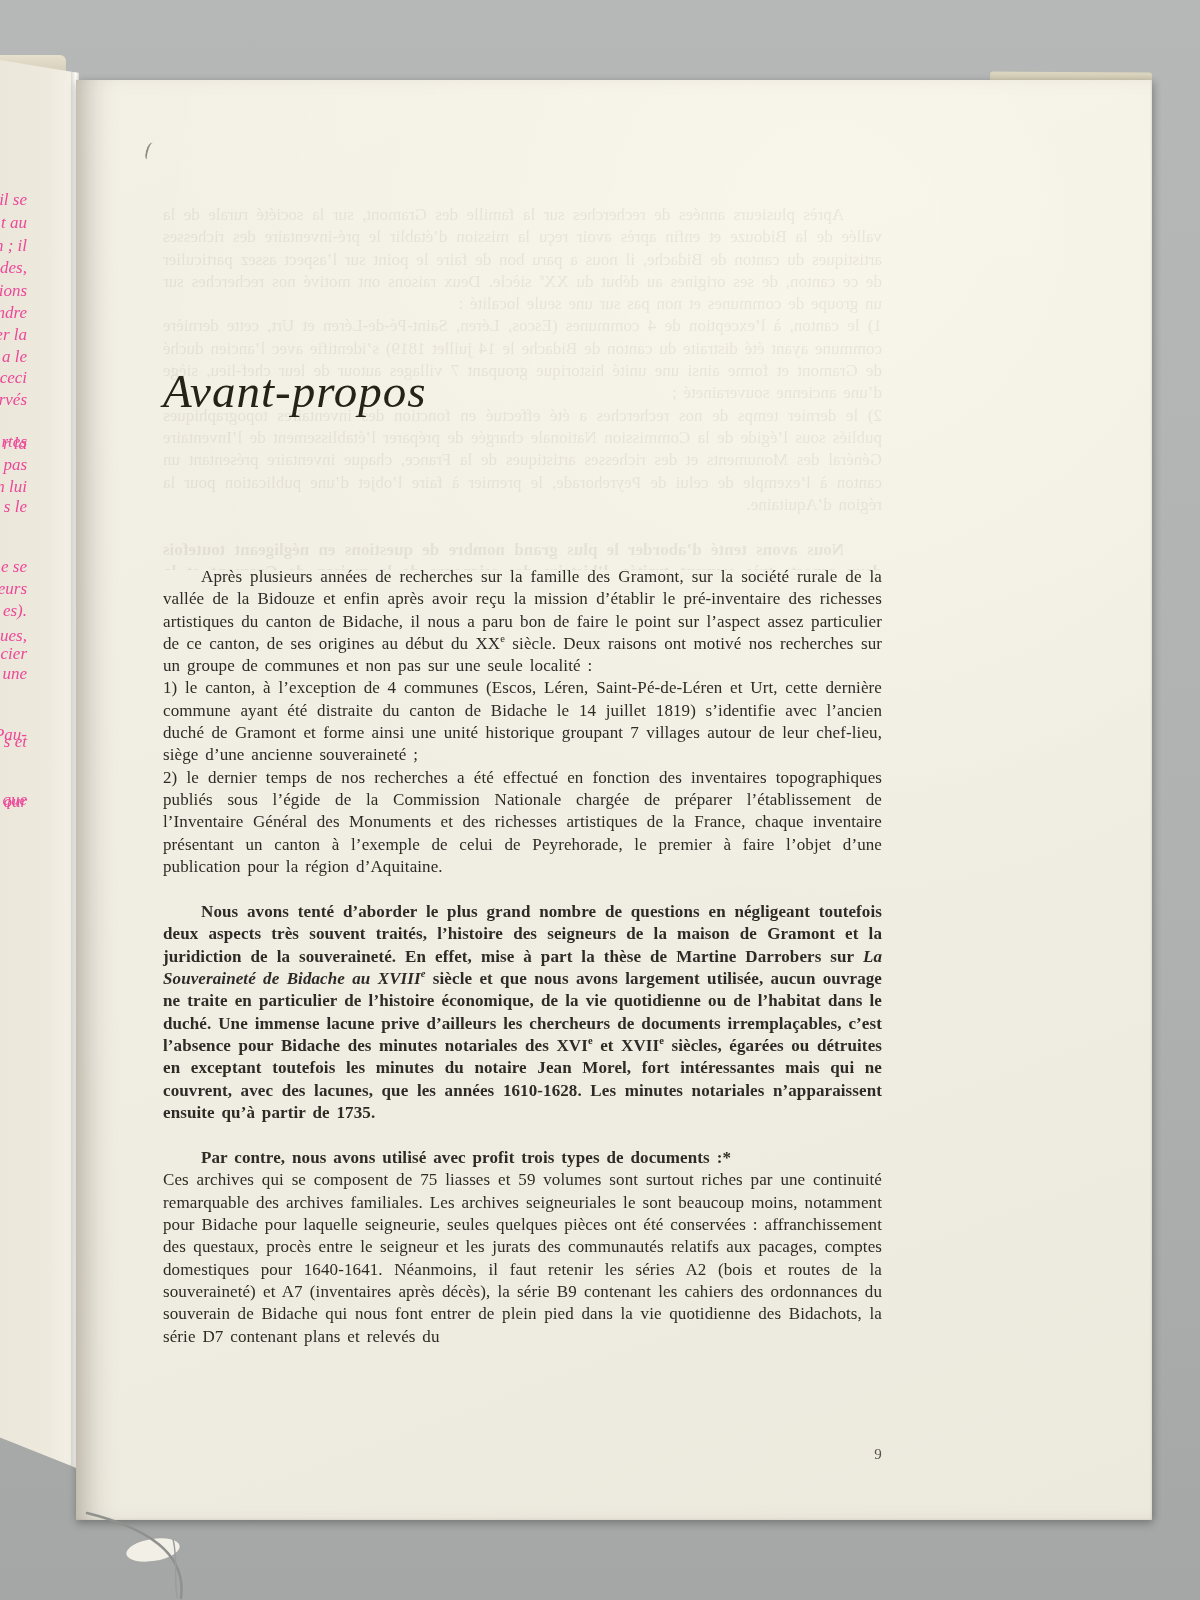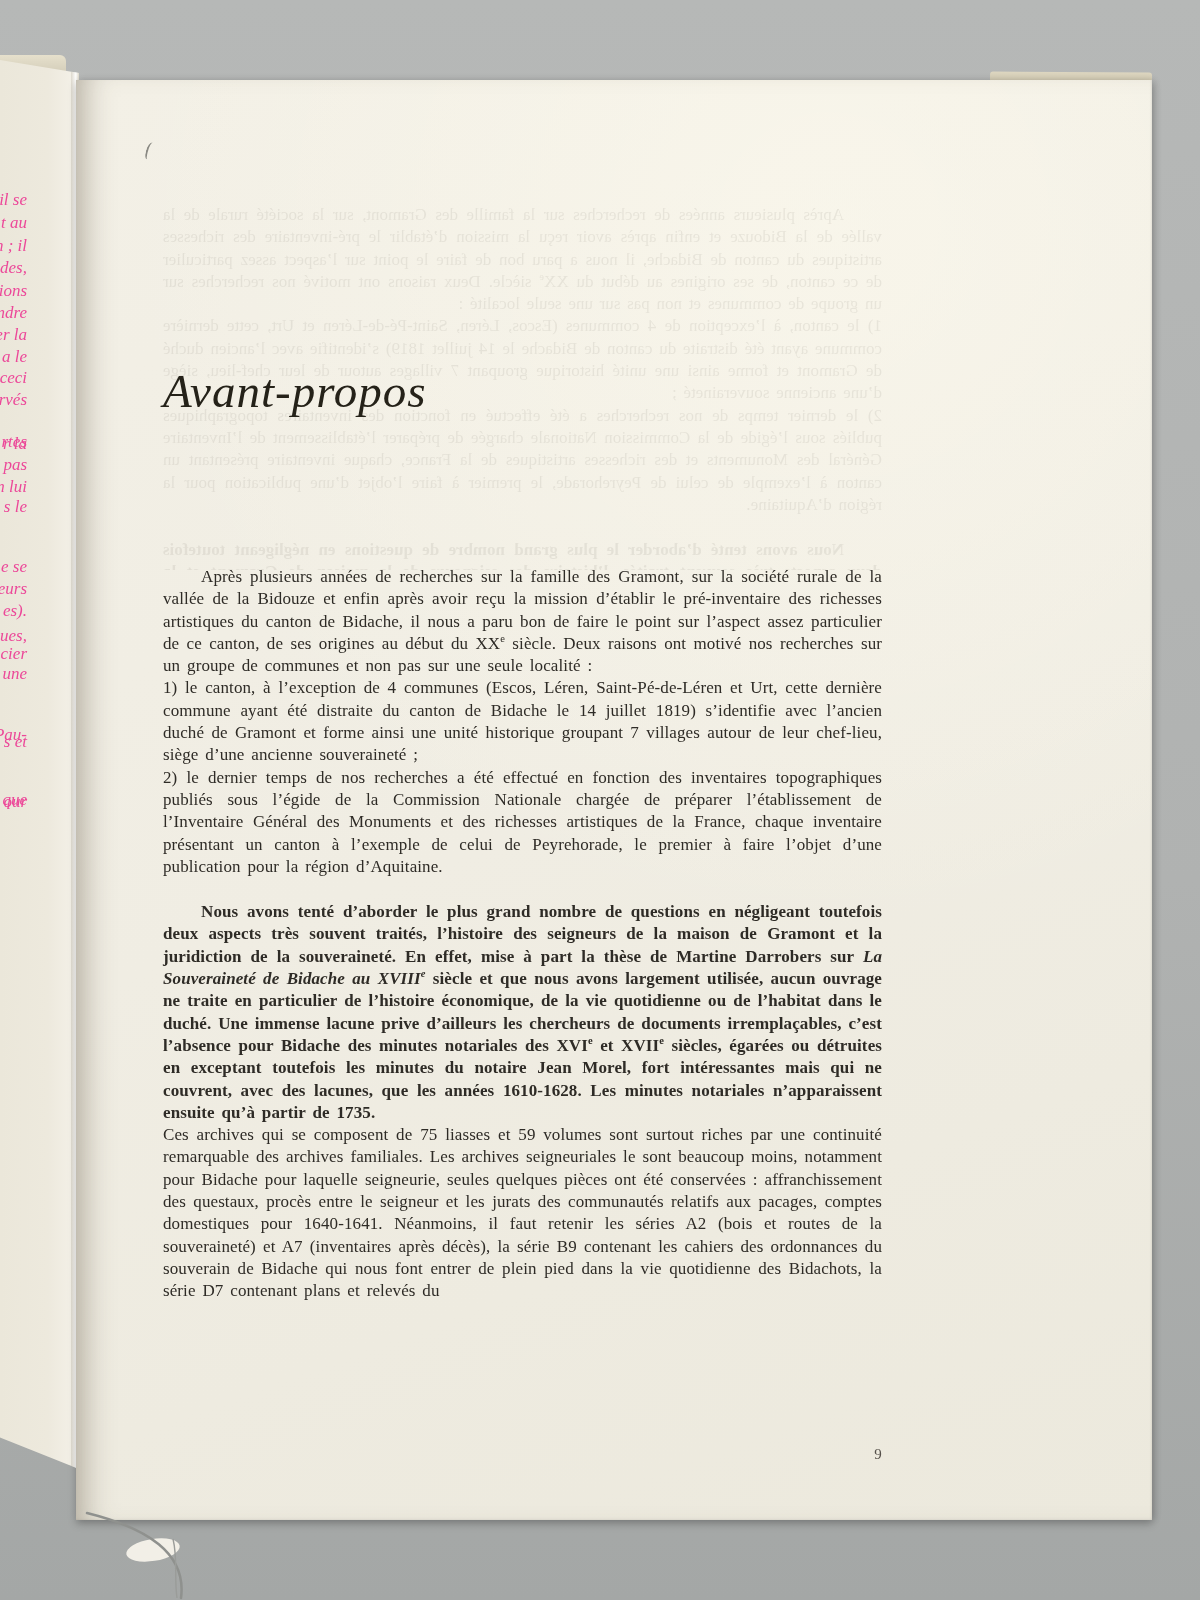--- a/index.html
+++ b/index.html
@@ -138,20 +138,21 @@
         <p class="para flush"><span>1) le canton, à l’exception de 4 communes (Escos, Léren, Saint-Pé-de-Léren et Urt, cette dernière commune ayant été distraite du canton de Bidache le 14 juillet 1819) s’identifie avec l’ancien duché de Gramont et forme ainsi une unité historique groupant 7 villages autour de leur chef-lieu, siège d’une ancienne souveraineté ;</span></p>
         <p class="para flush"><span>2) le dernier temps de nos recherches a été effectué en fonction des inventaires topographiques publiés sous l’égide de la Commission Nationale chargée de préparer l’établissement de l’Inventaire Général des Monuments et des richesses artistiques de la France, chaque inventaire présentant un canton à l’exemple de celui de Peyrehorade, le premier à faire l’objet d’une publication pour la région d’Aquitaine.</span></p>
         <p class="para indent gap"><span>Nous avons tenté d’aborder le plus grand nombre de questions en négligeant toutefois deux aspects très souvent traités, l’histoire des seigneurs de la maison de Gramont et la juridiction de la souveraineté. En effet, mise à part la thèse de Martine Darrobers sur </span></p>
       </div>
     <h1 class="title">Avant-propos</h1>
     <div class="body-text" id="body-text">
         <p class="para indent"><span>Après plusieurs années de recherches sur la famille des Gramont, sur la société rurale de la vallée de la Bidouze et enfin après avoir reçu la mission d’établir le pré-inventaire des richesses artistiques du canton de Bidache, il nous a paru bon de faire le point sur l’aspect assez particulier de ce canton, de ses origines au début du XX</span><sup>e</sup><span> siècle. Deux raisons ont motivé nos recherches sur un groupe de communes et non pas sur une seule localité :</span></p>
         <p class="para flush"><span>1) le canton, à l’exception de 4 communes (Escos, Léren, Saint-Pé-de-Léren et Urt, cette dernière commune ayant été distraite du canton de Bidache le 14 juillet 1819) s’identifie avec l’ancien duché de Gramont et forme ainsi une unité historique groupant 7 villages autour de leur chef-lieu, siège d’une ancienne souveraineté ;</span></p>
         <p class="para flush"><span>2) le dernier temps de nos recherches a été effectué en fonction des inventaires topographiques publiés sous l’égide de la Commission Nationale chargée de préparer l’établissement de l’Inventaire Général des Monuments et des richesses artistiques de la France, chaque inventaire présentant un canton à l’exemple de celui de Peyrehorade, le premier à faire l’objet d’une publication pour la région d’Aquitaine.</span></p>
         <p class="para indent gap"><span>Nous avons tenté d’aborder le plus grand nombre de questions en négligeant toutefois deux aspects très souvent traités, l’histoire des seigneurs de la maison de Gramont et la juridiction de la souveraineté. En effet, mise à part la thèse de Martine Darrobers sur </span><span class="it">La Souveraineté de Bidache au XVIII</span><sup class="it">e</sup><span> siècle et que nous avons largement utilisée, aucun ouvrage ne traite en particulier de l’histoire économique, de la vie quotidienne ou de l’habitat dans le duché. Une immense lacune prive d’ailleurs les chercheurs de documents irremplaçables, c’est l’absence pour Bidache des minutes notariales des XVI</span><sup>e</sup><span> et XVII</span><sup>e</sup><span> siècles, égarées ou détruites en exceptant toutefois les minutes du notaire Jean Morel, fort intéressantes mais qui ne couvrent, avec des lacunes, que les années 1610-1628. Les minutes notariales n’apparaissent ensuite qu’à partir de 1735.</span></p>
+        <p class="para indent gap"><span>Par contre, nous avons utilisé avec profit trois types de documents :*</span></p>
         <p class="para flush"><span>Ces archives qui se composent de 75 liasses et 59 volumes sont surtout riches par une continuité remarquable des archives familiales. Les archives seigneuriales le sont beaucoup moins, notamment pour Bidache pour laquelle seigneurie, seules quelques pièces ont été conservées : affranchissement des questaux, procès entre le seigneur et les jurats des communautés relatifs aux pacages, comptes domestiques pour 1640-1641. Néanmoins, il faut retenir les séries A2 (bois et routes de la souveraineté) et A7 (inventaires après décès), la série B9 contenant les cahiers des ordonnances du souverain de Bidache qui nous font entrer de plein pied dans la vie quotidienne des Bidachots, la série D7 contenant plans et relevés du</span></p>
       </div>
     <div class="page-number">9</div>
   </div>
 
   <svg class="debris" width="210" height="105">
     <ellipse cx="98" cy="55" rx="27" ry="11" fill="#f2efe7" transform="rotate(-9 98 55)"></ellipse>
     <path d="M32,18 C92,33 132,58 126,103" stroke="#8f918e" stroke-width="2.5" fill="none" stroke-linecap="round"></path>
     <path d="M118,44 C123,64 119,84 122,103" stroke="#9a9c99" stroke-width="1.4" fill="none"></path>
   </svg>

